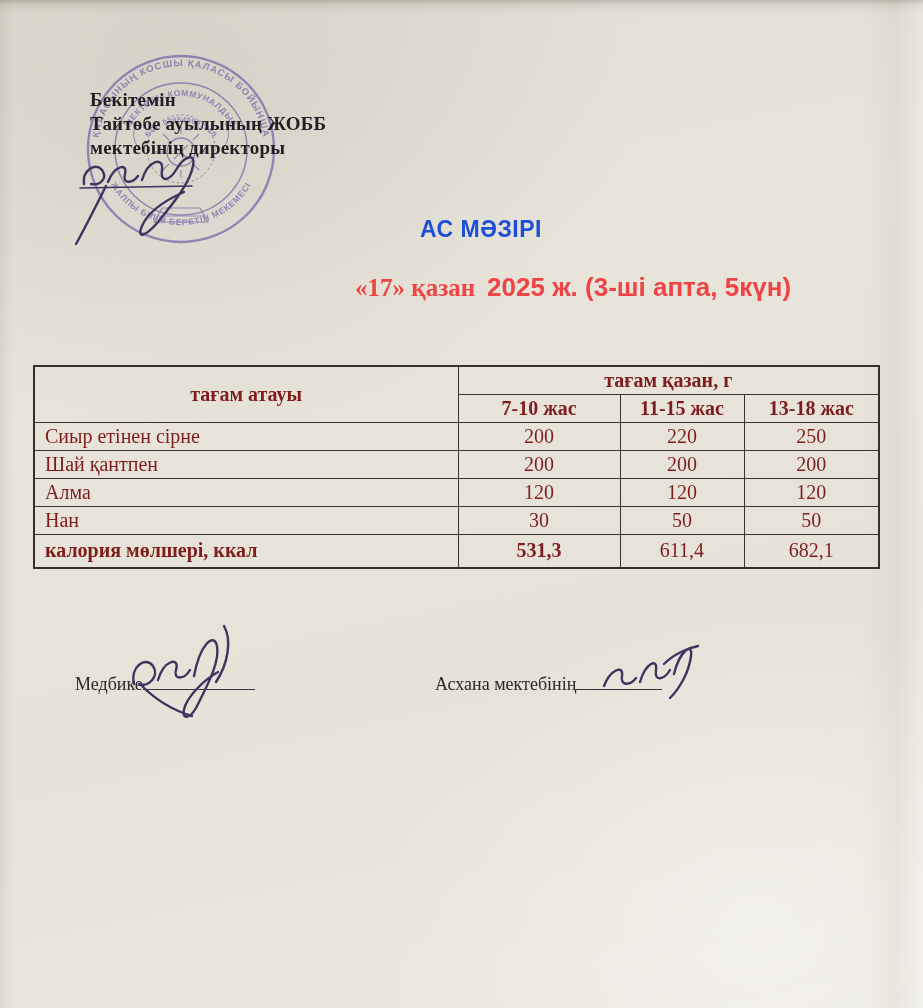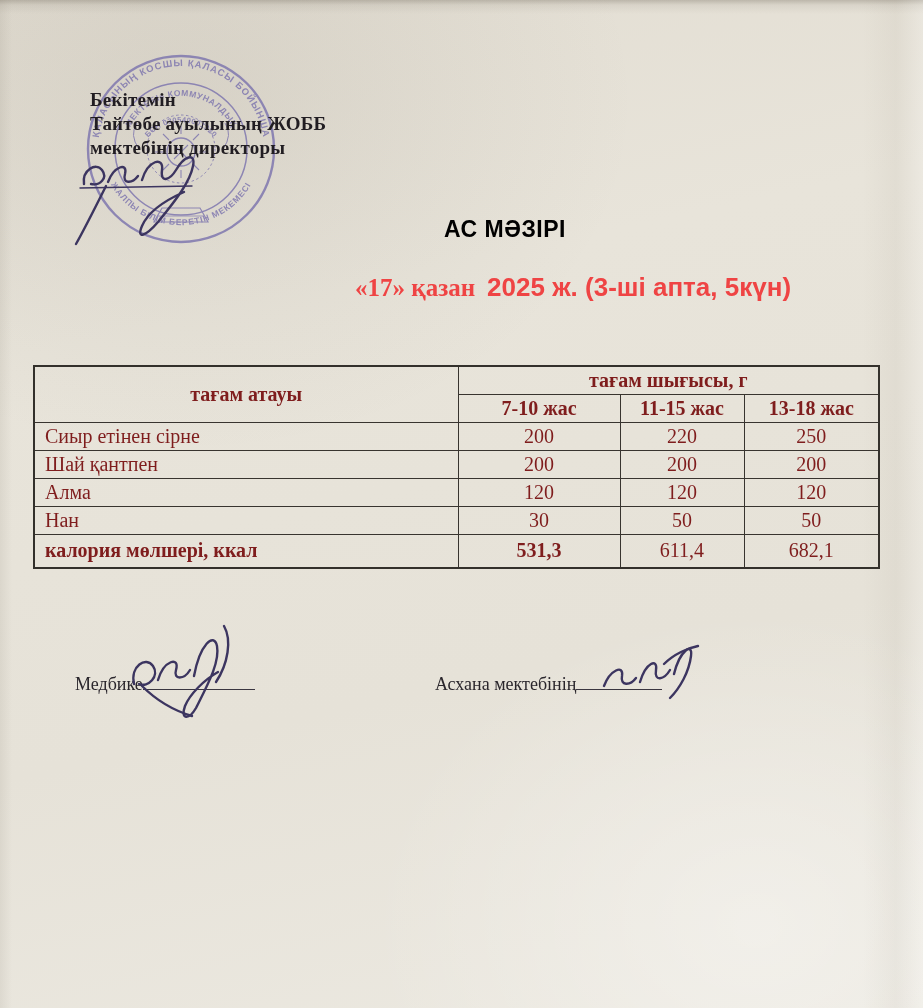--- a/index.html
+++ b/index.html
@@ -29,23 +29,23 @@
     letter-spacing:.2px; color:#211d22;
   }
   .approval .name-line { margin-top:26px; margin-left:102px; }
 
   .director-sig { position:absolute; left:72px; top:146px; width:190px; height:110px; }
   .sig-stroke { fill:none; stroke:#3c3560; stroke-width:2.4; stroke-linecap:round; stroke-linejoin:round; }
   .sig-thin   { fill:none; stroke:#3c3560; stroke-width:1.4; stroke-linecap:round; }
 
   
   .doc-title {
-    position:absolute; left:444px; top:216px;
+    position:absolute; left:420px; top:216px;
     font-family:"Liberation Sans", sans-serif; font-weight:bold;
-    font-size:23px; letter-spacing:.5px; color:#000000;
+    font-size:23px; letter-spacing:.5px; color:#1d4ed8;
   }
   .date-line { position:absolute; left:355px; top:272px; white-space:nowrap; color:#ef4444; }
   .date-serif { font-family:"Liberation Serif", serif; font-weight:bold; font-size:25px; }
   .date-sans  { font-family:"Liberation Sans", sans-serif; font-weight:bold; font-size:26px; margin-left:8px; }
 
   
   .menu-table {
     position:absolute; left:33px; top:365px; width:845px;
     border-collapse:collapse; table-layout:fixed;
     font-size:20px; color:#7f1d1d;
@@ -148,21 +148,21 @@
   <table class="menu-table">
     <colgroup>
         <col style="width:424px">
         <col style="width:162px">
         <col style="width:124px">
         <col style="width:135px">
       </colgroup>
     <thead>
       <tr>
         <th class="hdr" rowspan="2">тағам атауы</th>
-        <th class="hdr" colspan="3">тағам шығысы, г</th>
+        <th class="hdr" colspan="3">тағам қазан, г</th>
       </tr>
       <tr>
         <th class="hdr">7-10 жас</th>
         <th class="hdr">11-15 жас</th>
         <th class="hdr">13-18 жас</th>
       </tr>
     </thead>
     <tbody>
       <tr>
         <td class="dish-cell">Сиыр етінен сірне</td>

